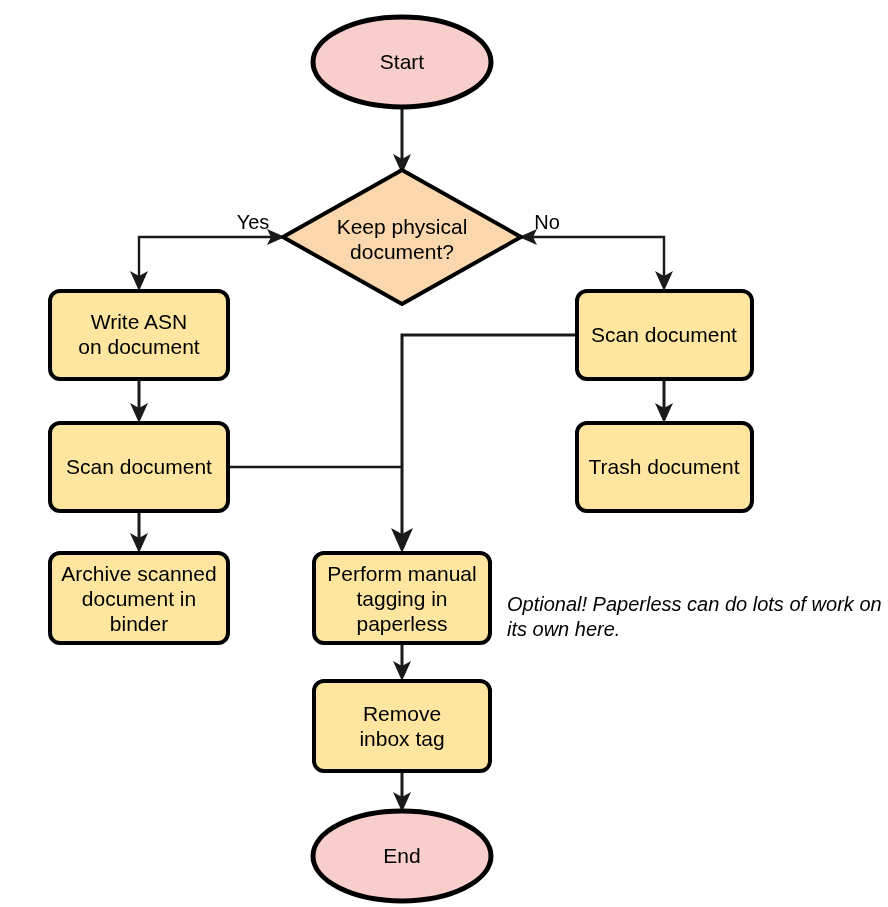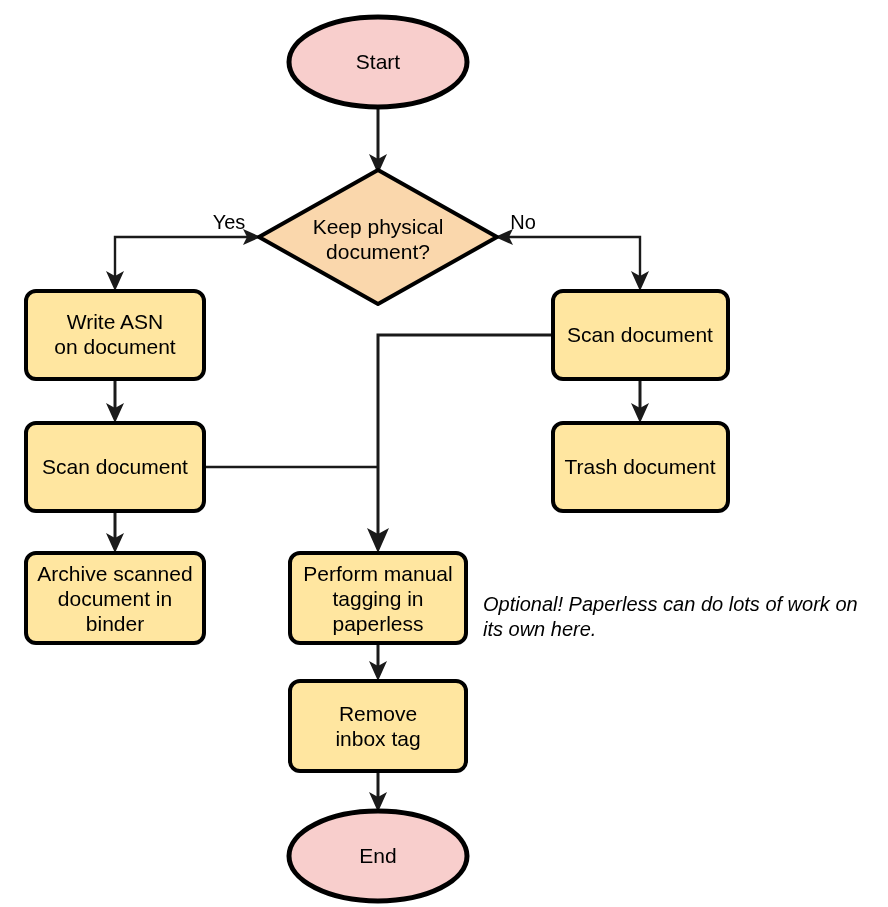--- a/index.html
+++ b/index.html
@@ -12,20 +12,21 @@
     width: 888px;
     height: 907px;
     font-family: "Liberation Sans", sans-serif;
     overflow: hidden;
   }
   #flowchart-root {
     position: relative;
     width: 848px;
     height: 907px;
     background: #ffffff;
+    margin-left: 24px;
   }
   svg.flow {
     display: block;
     width: 888px;
     height: 907px;
   }
   .node-shape {
     stroke: #000000;
     stroke-width: 4;
     stroke-linejoin: round;

